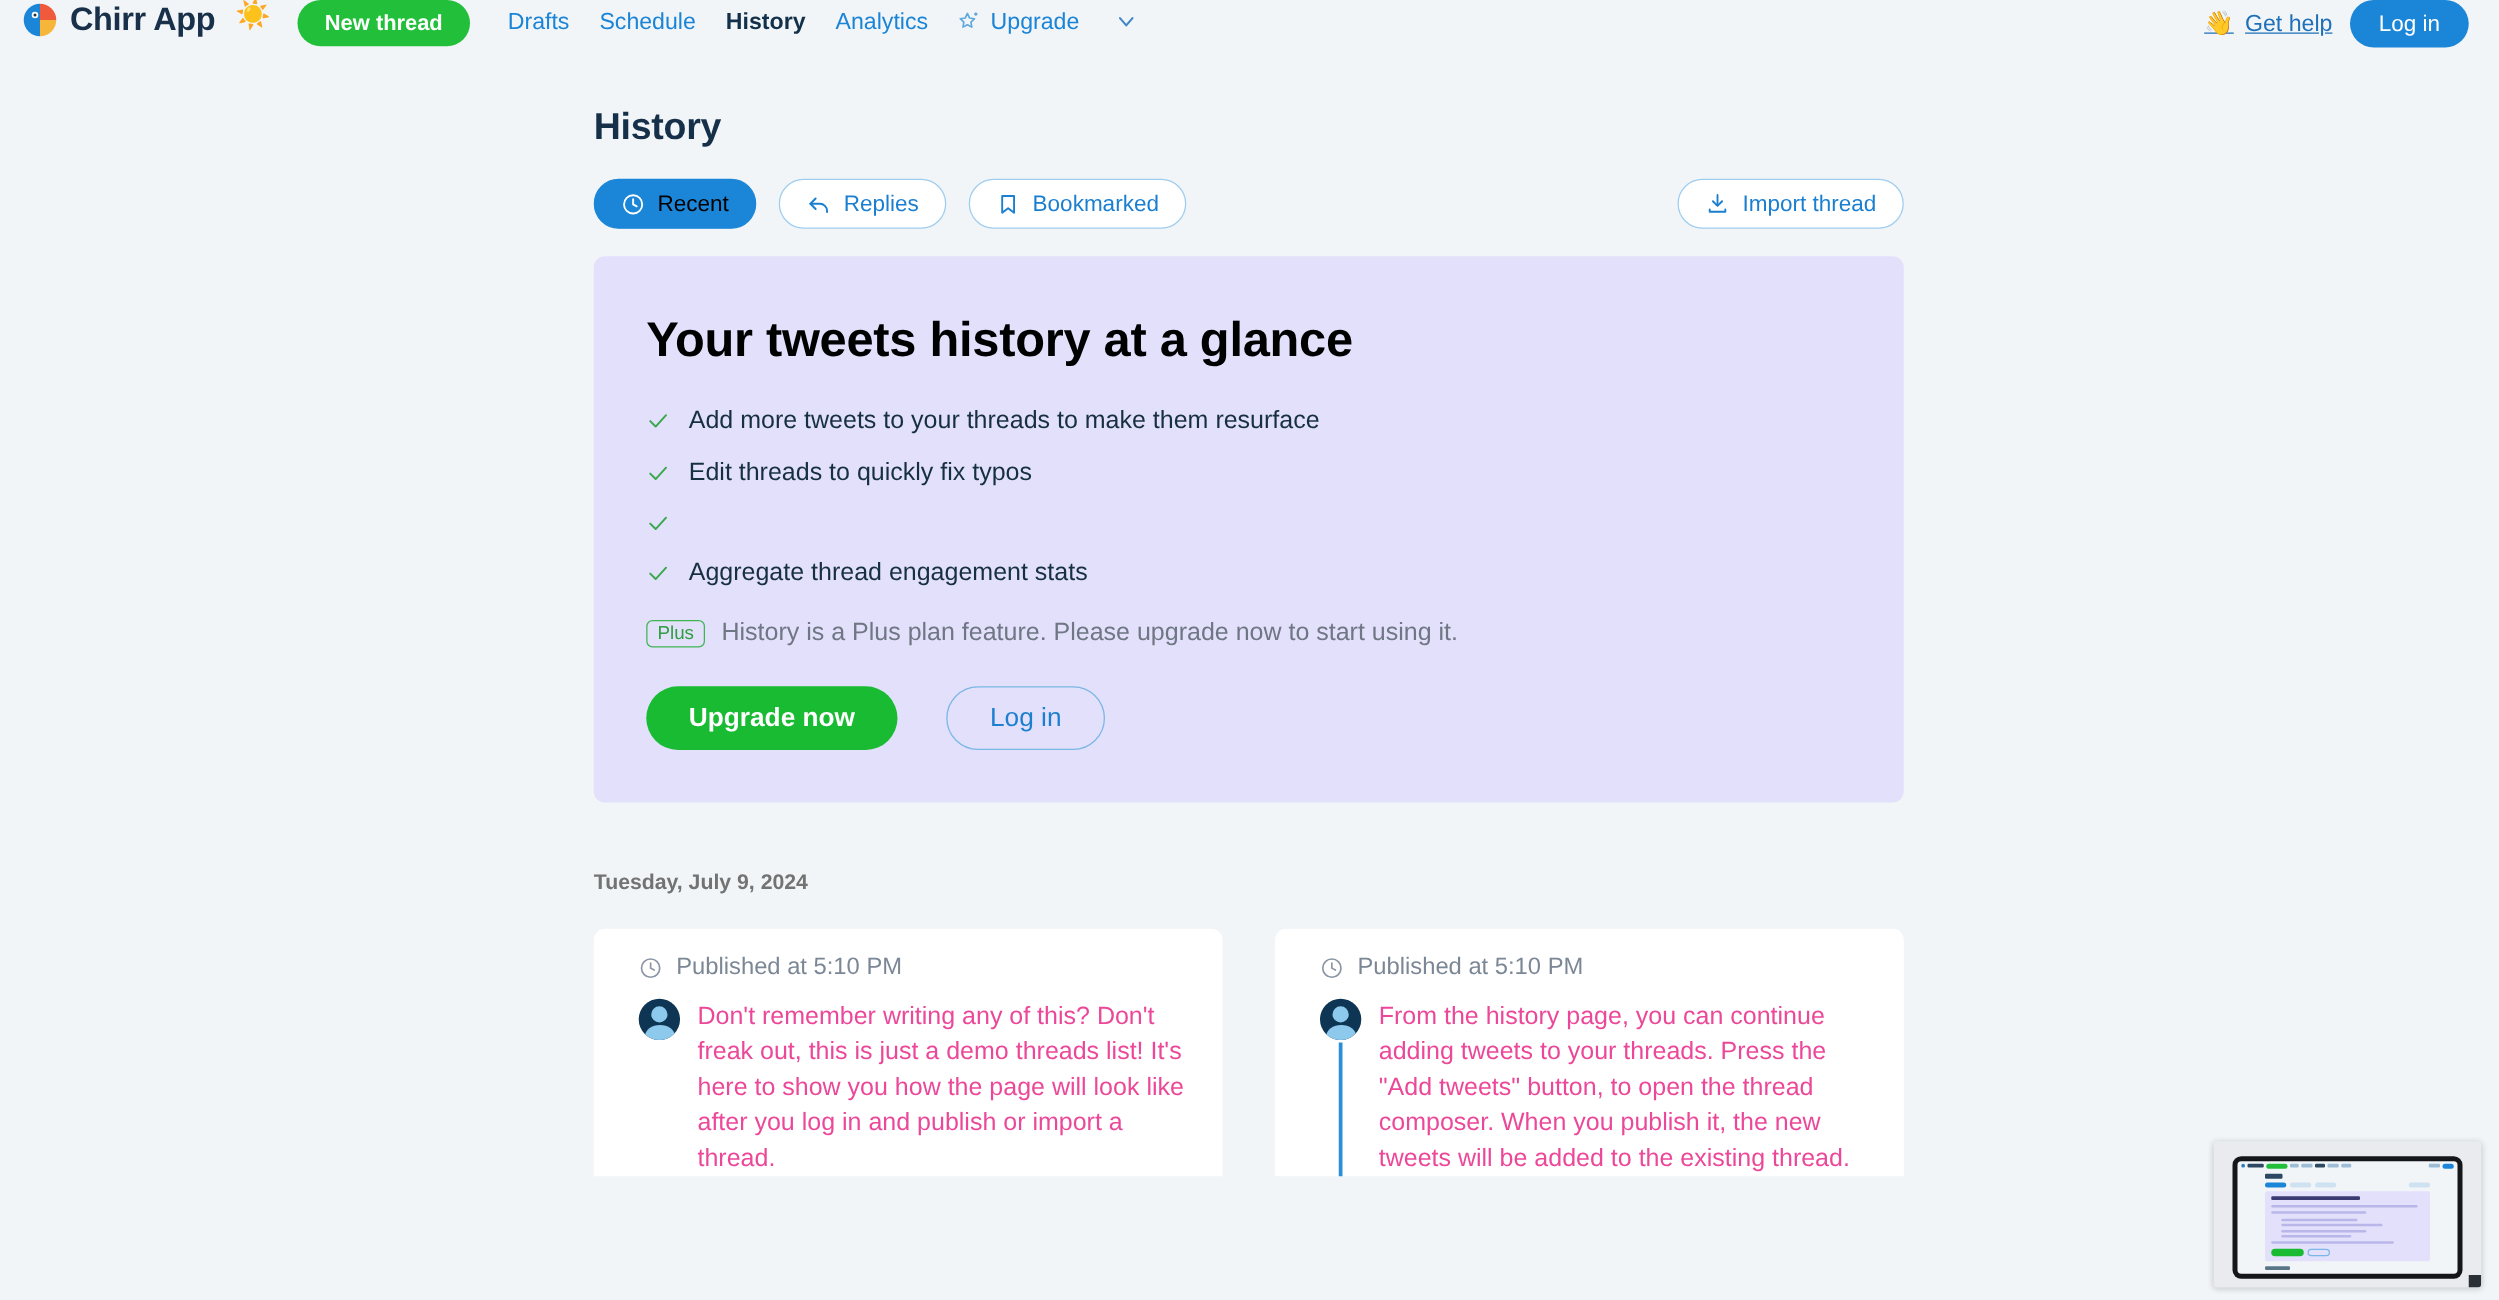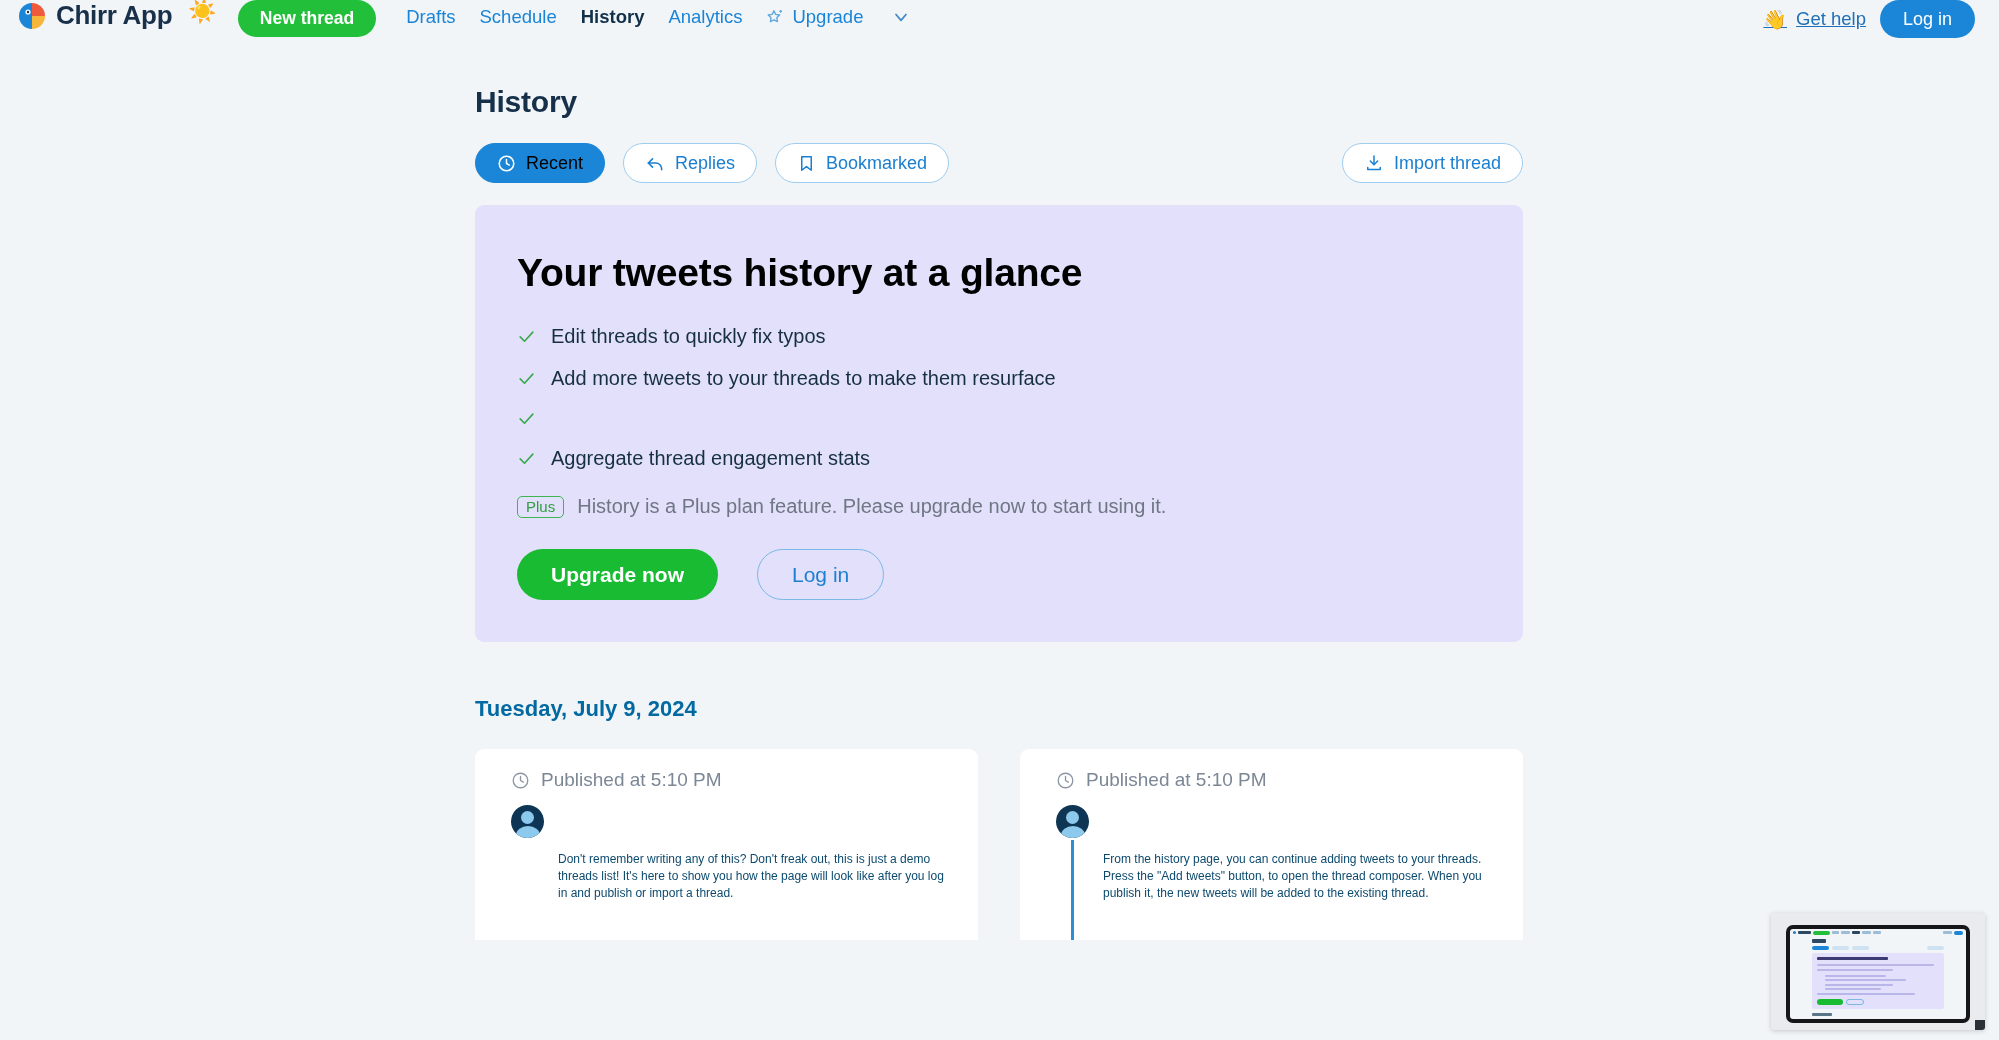--- a/index.html
+++ b/index.html
@@ -286,22 +286,22 @@
     padding: 0 34px;
     font-size: 21px;
     font-family: inherit;
     cursor: pointer;
     white-space: nowrap;
   }
 
   
   .date-heading {
     margin-top: 54px;
-    font-size: 22px;
-    color: #0369a1;
+    font-size: 17px;
+    color: #737373;
   }
 
   .thread-grid {
     margin-top: 27px;
     display: flex;
     gap: 42px;
     width: 1048px;
   }
 
   .thread-card {
@@ -367,24 +367,23 @@
 
   .thread-line {
     width: 3.5px;
     background: #2a8fd4;
     flex: 1 1 auto;
     min-height: 100px;
     margin-top: 2px;
   }
 
   .tweet-text {
-    font-size: 12px;
+    font-size: 20px;
     line-height: 1.42;
-    color: #0c4a6e;
-    margin-top: 46px;
+    color: #ec4899;
   }
 
   
   .pip {
     position: absolute;
     right: 14px;
     bottom: 10px;
     width: 214px;
     height: 117px;
     background: #e9ebee;
@@ -577,29 +576,29 @@
     <h2 class="promo-title">Your tweets history at a glance</h2>
 
 
     <ul class="feature-list">
       <li class="feature-item">
         <span class="check-icon">
           <svg width="19" height="19" viewBox="0 0 24 24" fill="none" stroke="#3aa84d" stroke-width="2" stroke-linecap="round" stroke-linejoin="round">
               <polyline points="4 12.5 9.5 18 20 6.5"></polyline>
             </svg>
         </span>
-        <span>Edit threads to quickly fix typos</span>
+        <span>Add more tweets to your threads to make them resurface</span>
       </li>
       <li class="feature-item">
         <span class="check-icon">
           <svg width="19" height="19" viewBox="0 0 24 24" fill="none" stroke="#3aa84d" stroke-width="2" stroke-linecap="round" stroke-linejoin="round">
               <polyline points="4 12.5 9.5 18 20 6.5"></polyline>
             </svg>
         </span>
-        <span>Add more tweets to your threads to make them resurface</span>
+        <span>Edit threads to quickly fix typos</span>
       </li>
       <li class="feature-item">
         <span class="check-icon">
           <svg width="19" height="19" viewBox="0 0 24 24" fill="none" stroke="#3aa84d" stroke-width="2" stroke-linecap="round" stroke-linejoin="round">
               <polyline points="4 12.5 9.5 18 20 6.5"></polyline>
             </svg>
         </span>
       </li>
       <li class="feature-item">
         <span class="check-icon">

